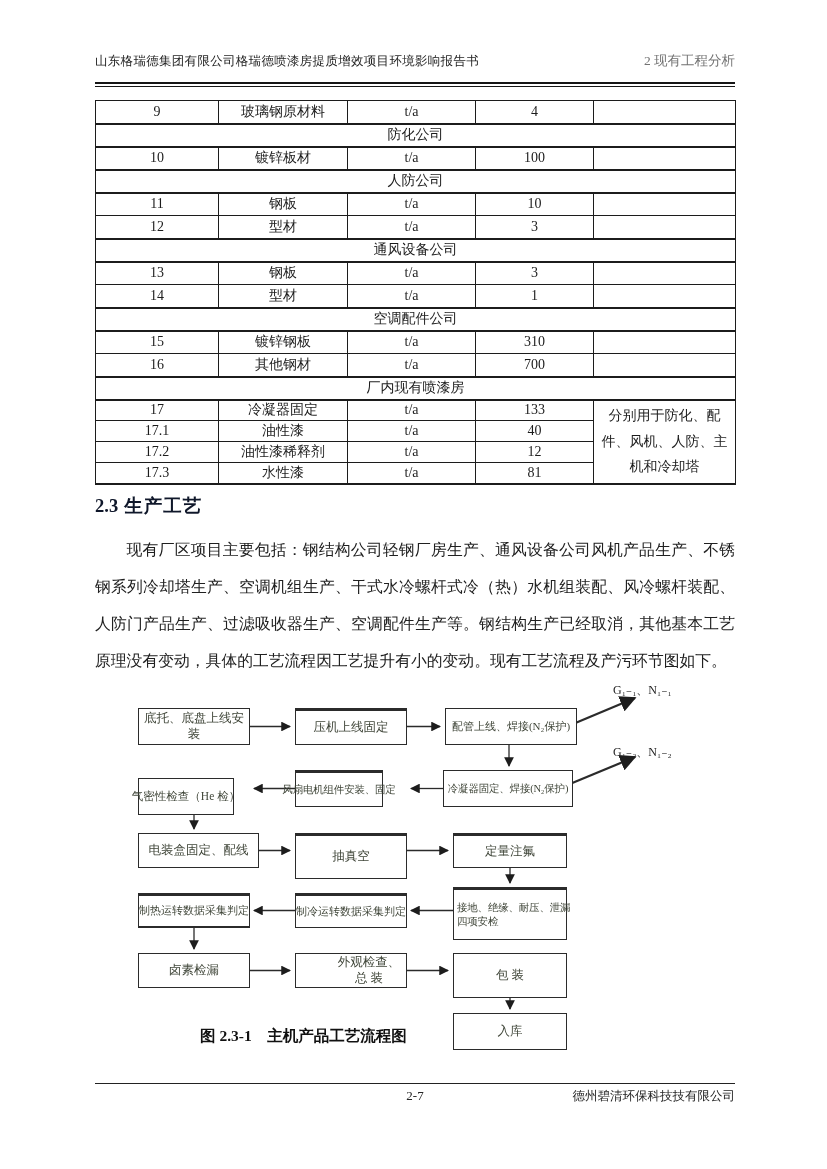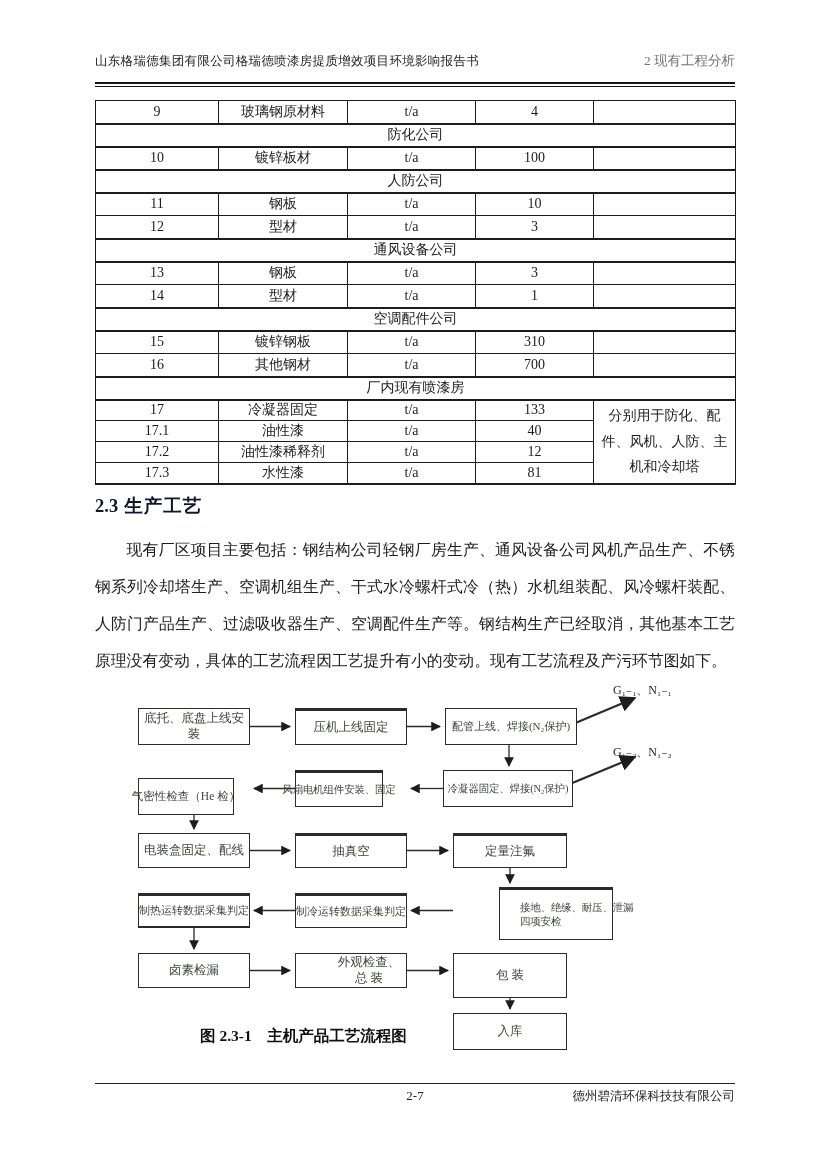--- a/index.html
+++ b/index.html
@@ -34,30 +34,30 @@
   .fc{position:absolute;left:95px;top:682px;width:640px;height:382px;}
   .fc svg{position:absolute;left:0;top:0;pointer-events:none;}
   .node{position:absolute;box-sizing:border-box;border:1.2px solid #2b2b2b;background:#fff;
         display:flex;flex-direction:column;align-items:center;justify-content:center;
         text-align:center;font-size:12.5px;color:#3f4538;line-height:1.25;}
   .node.tt{border-top-width:3px;}
   .node.tb{border-bottom-width:2.5px;}
   .node.small{font-size:10.5px;letter-spacing:-0.2px;white-space:nowrap;}
   .node.mid{font-size:11.5px;white-space:nowrap;}
   .node.f11{font-size:11px;white-space:nowrap;}
-  .node.leftal{align-items:flex-start;text-align:center;padding-left:20px;margin-left:46px;}
+  .node.leftal{align-items:flex-start;text-align:center;padding-left:3px;}
   .node.leftal span{white-space:nowrap;}
   #nA{left:43px;top:26px;width:112px;height:37px;}
   #nB{left:200px;top:26px;width:112px;height:37px;}
   #nC{left:350px;top:26px;width:132px;height:37px;}
   #nD{left:43px;top:88px;width:96px;height:37px;margin-top:8px;}
   #nE{left:200px;top:88px;width:88px;height:37px;}
   #nF{left:348px;top:88px;width:130px;height:37px;}
-  #nG{left:43px;top:151px;width:112px;height:35px;}
-  #nH{left:200px;top:151px;width:112px;height:35px;}
+  #nG{left:43px;top:151px;width:121px;height:35px;}
+  #nH{left:200px;top:151px;width:112px;height:46px;}
   #nI{left:358px;top:151px;width:114px;height:35px;}
   #nJ{left:358px;top:205px;width:114px;height:53px;}
   #nK{left:200px;top:211px;width:112px;height:35px;}
   #nL{left:43px;top:211px;width:112px;height:35px;}
   #nM{left:43px;top:271px;width:112px;height:35px;}
   #nN{left:200px;top:271px;width:112px;height:35px;padding-left:36px;}
   #nO{left:358px;top:271px;width:114px;height:45px;}
   #nP{left:358px;top:331px;width:114px;height:37px;}
   .glabel{position:absolute;font-size:12px;color:#222;white-space:nowrap;}
   #g11{left:518px;top:0px;}

